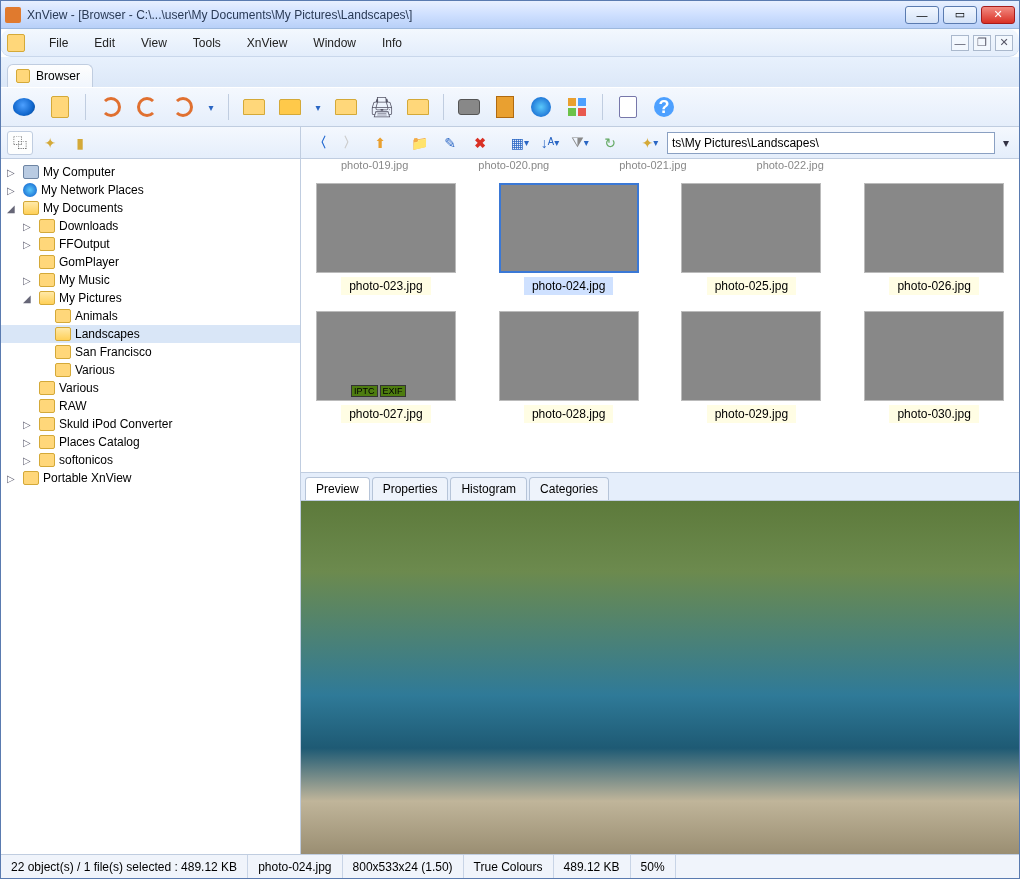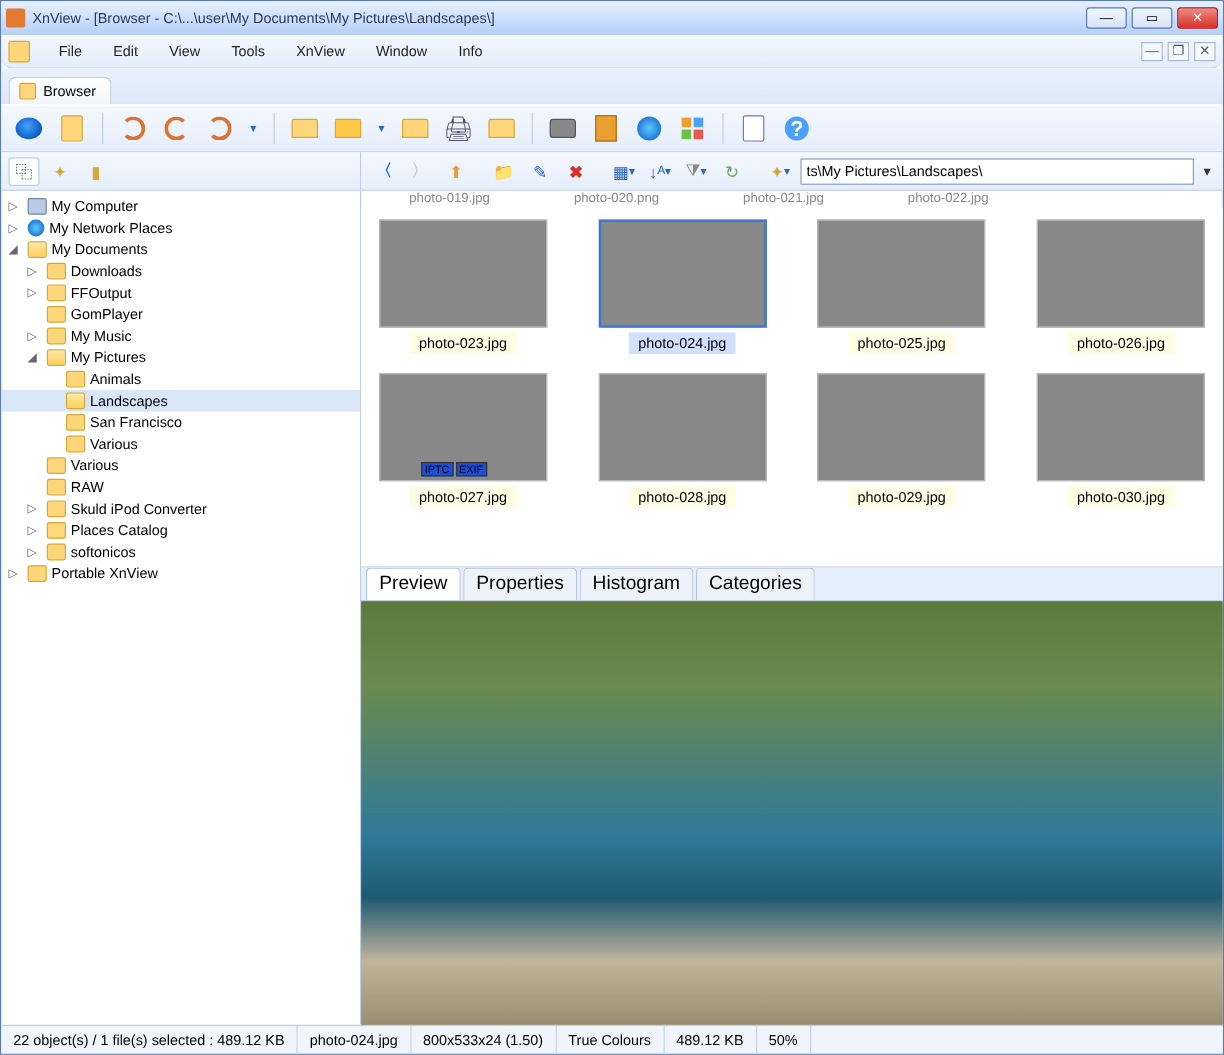--- a/index.html
+++ b/index.html
@@ -112,33 +112,33 @@
   .thumb-grid { display:grid; grid-template-columns: repeat(4, 1fr); gap: 8px 25px;}
   .thumb-cell { display:flex; flex-direction:column; align-items:center; gap:4px; padding:4px;}
   .thumb-cell .img {
     width: 140px; height: 90px; border:1px solid #bbb;
     background:#888; background-size:cover;
   }
   .thumb-cell.selected .img { border:2px solid #3a78d6;}
   .thumb-cell .label { background:#fffde4; padding:2px 8px; font-size:12px;}
   .thumb-cell.selected .label { background:#cfe1ff;}
   .badge-row { position:relative; top:-20px; align-self:flex-start; left:40px; display:flex; gap:2px;}
-  .badge { font-size:9px; background:#1d4ed8;border:1px solid #333;padding:0 2px;}
+  .badge { font-size:9px; background:#4d7c0f;border:1px solid #333;padding:0 2px;}
   
   .ph-sunset { background:linear-gradient(to bottom,#d98820 0%,#3a2b12 80%);}
   .ph-canyon { background:linear-gradient(to bottom,#6a8a4a 0%,#2e6e8e 60%,#1d4a66 100%);}
   .ph-boat { background:linear-gradient(to bottom,#e7eef5 0%,#0c3a55 100%);}
   .ph-ship { background:linear-gradient(to bottom,#c8e4f7 0%,#274b7a 100%);}
   .ph-sky { background:linear-gradient(to bottom,#9cc7f0 0%,#f0d49a 55%,#20364a 100%);}
   .ph-field { background:linear-gradient(to bottom,#8aa05a,#4a5b2a);}
   .ph-bridge { background:linear-gradient(to bottom,#d7e8f7,#7b8b6a);}
   .ph-tree { background:linear-gradient(to bottom,#e5d39a,#bfa766);}
   
   .preview-tabs { height:28px; display:flex; align-items:flex-end; background:#e5eefb; border-bottom:1px solid #c0cde0; padding-left:4px; gap:2px;}
-  .ptag { padding:4px 10px; border:1px solid #b6c4d8; border-bottom:none; background:#eef3fb; border-radius:4px 4px 0 0; font-size:16px;}
+  .ptag { padding:4px 10px; border:1px solid #b6c4d8; border-bottom:none; background:#eef3fb; border-radius:4px 4px 0 0; font-size:12px;}
   .ptag.active { background:#fff; }
   .preview-img {
     flex:1; background:#9aa; display:flex; align-items:stretch;
   }
   .preview-img .canvas {
     flex:1;
     background: linear-gradient(to bottom, #5d7a3b 0%, #6c8a4e 20%, #2f7a98 55%, #1e5a74 70%, #c0b59a 85%, #9a8e72 100%);
     position:relative;
   }
   

